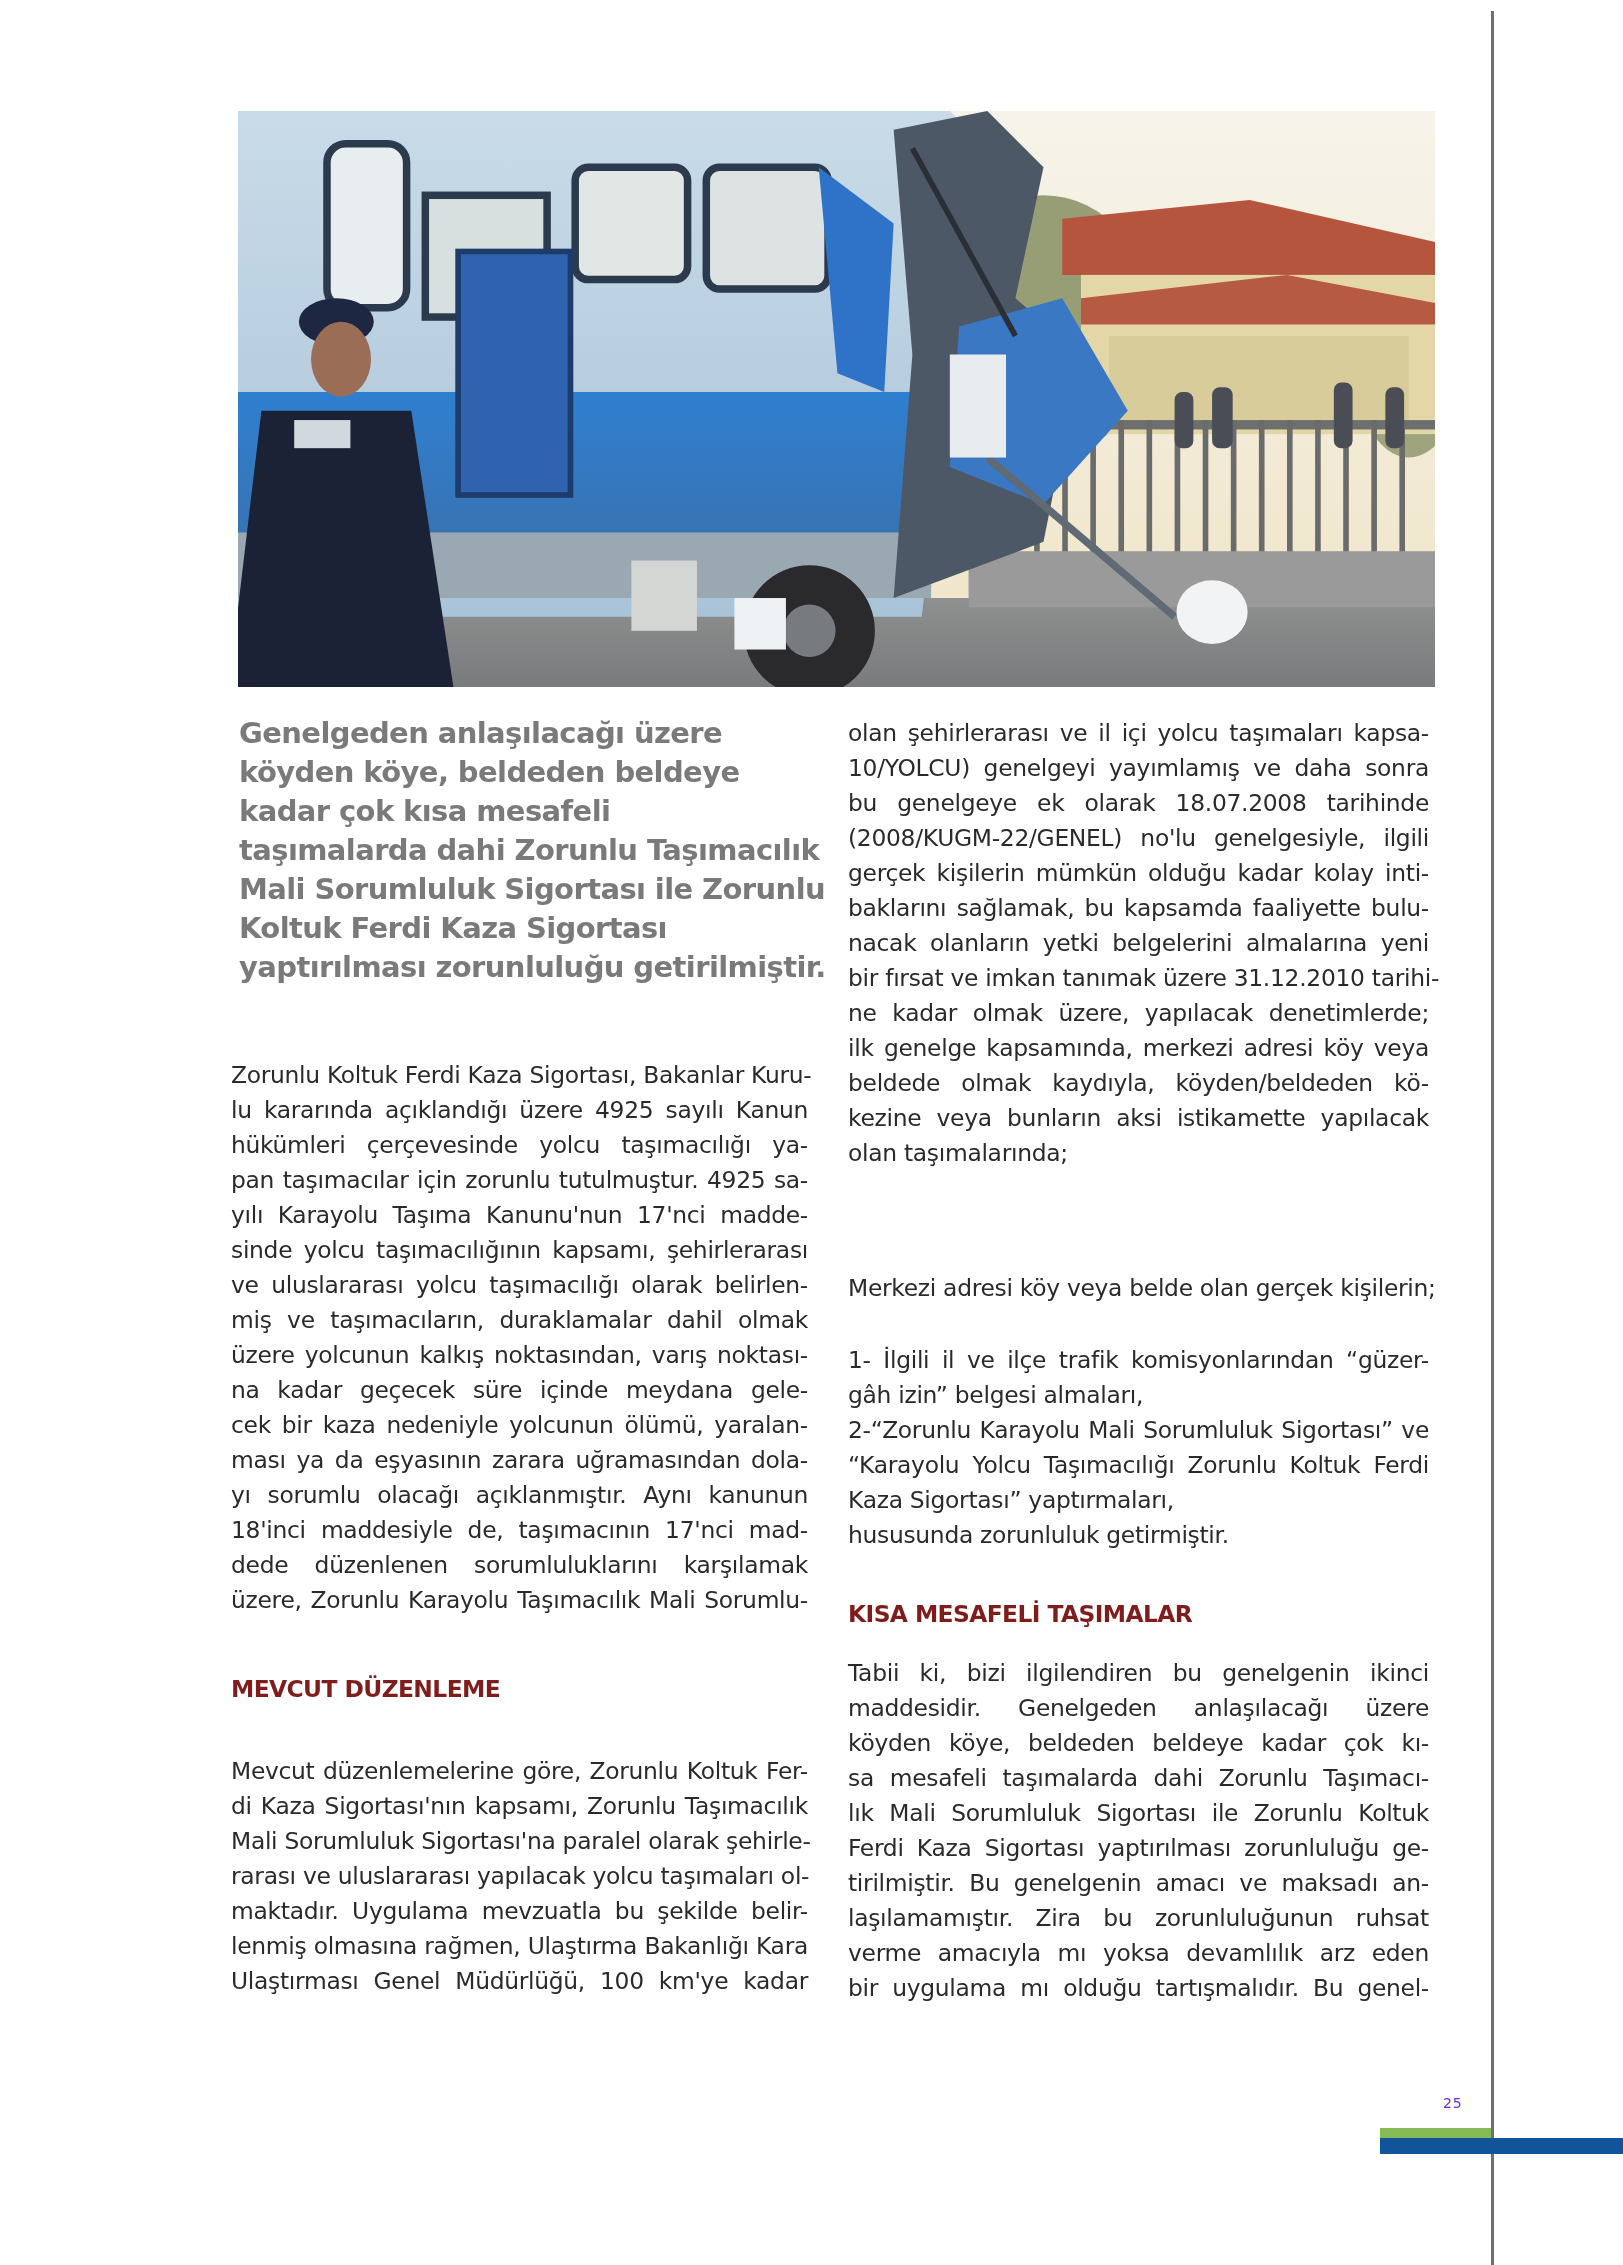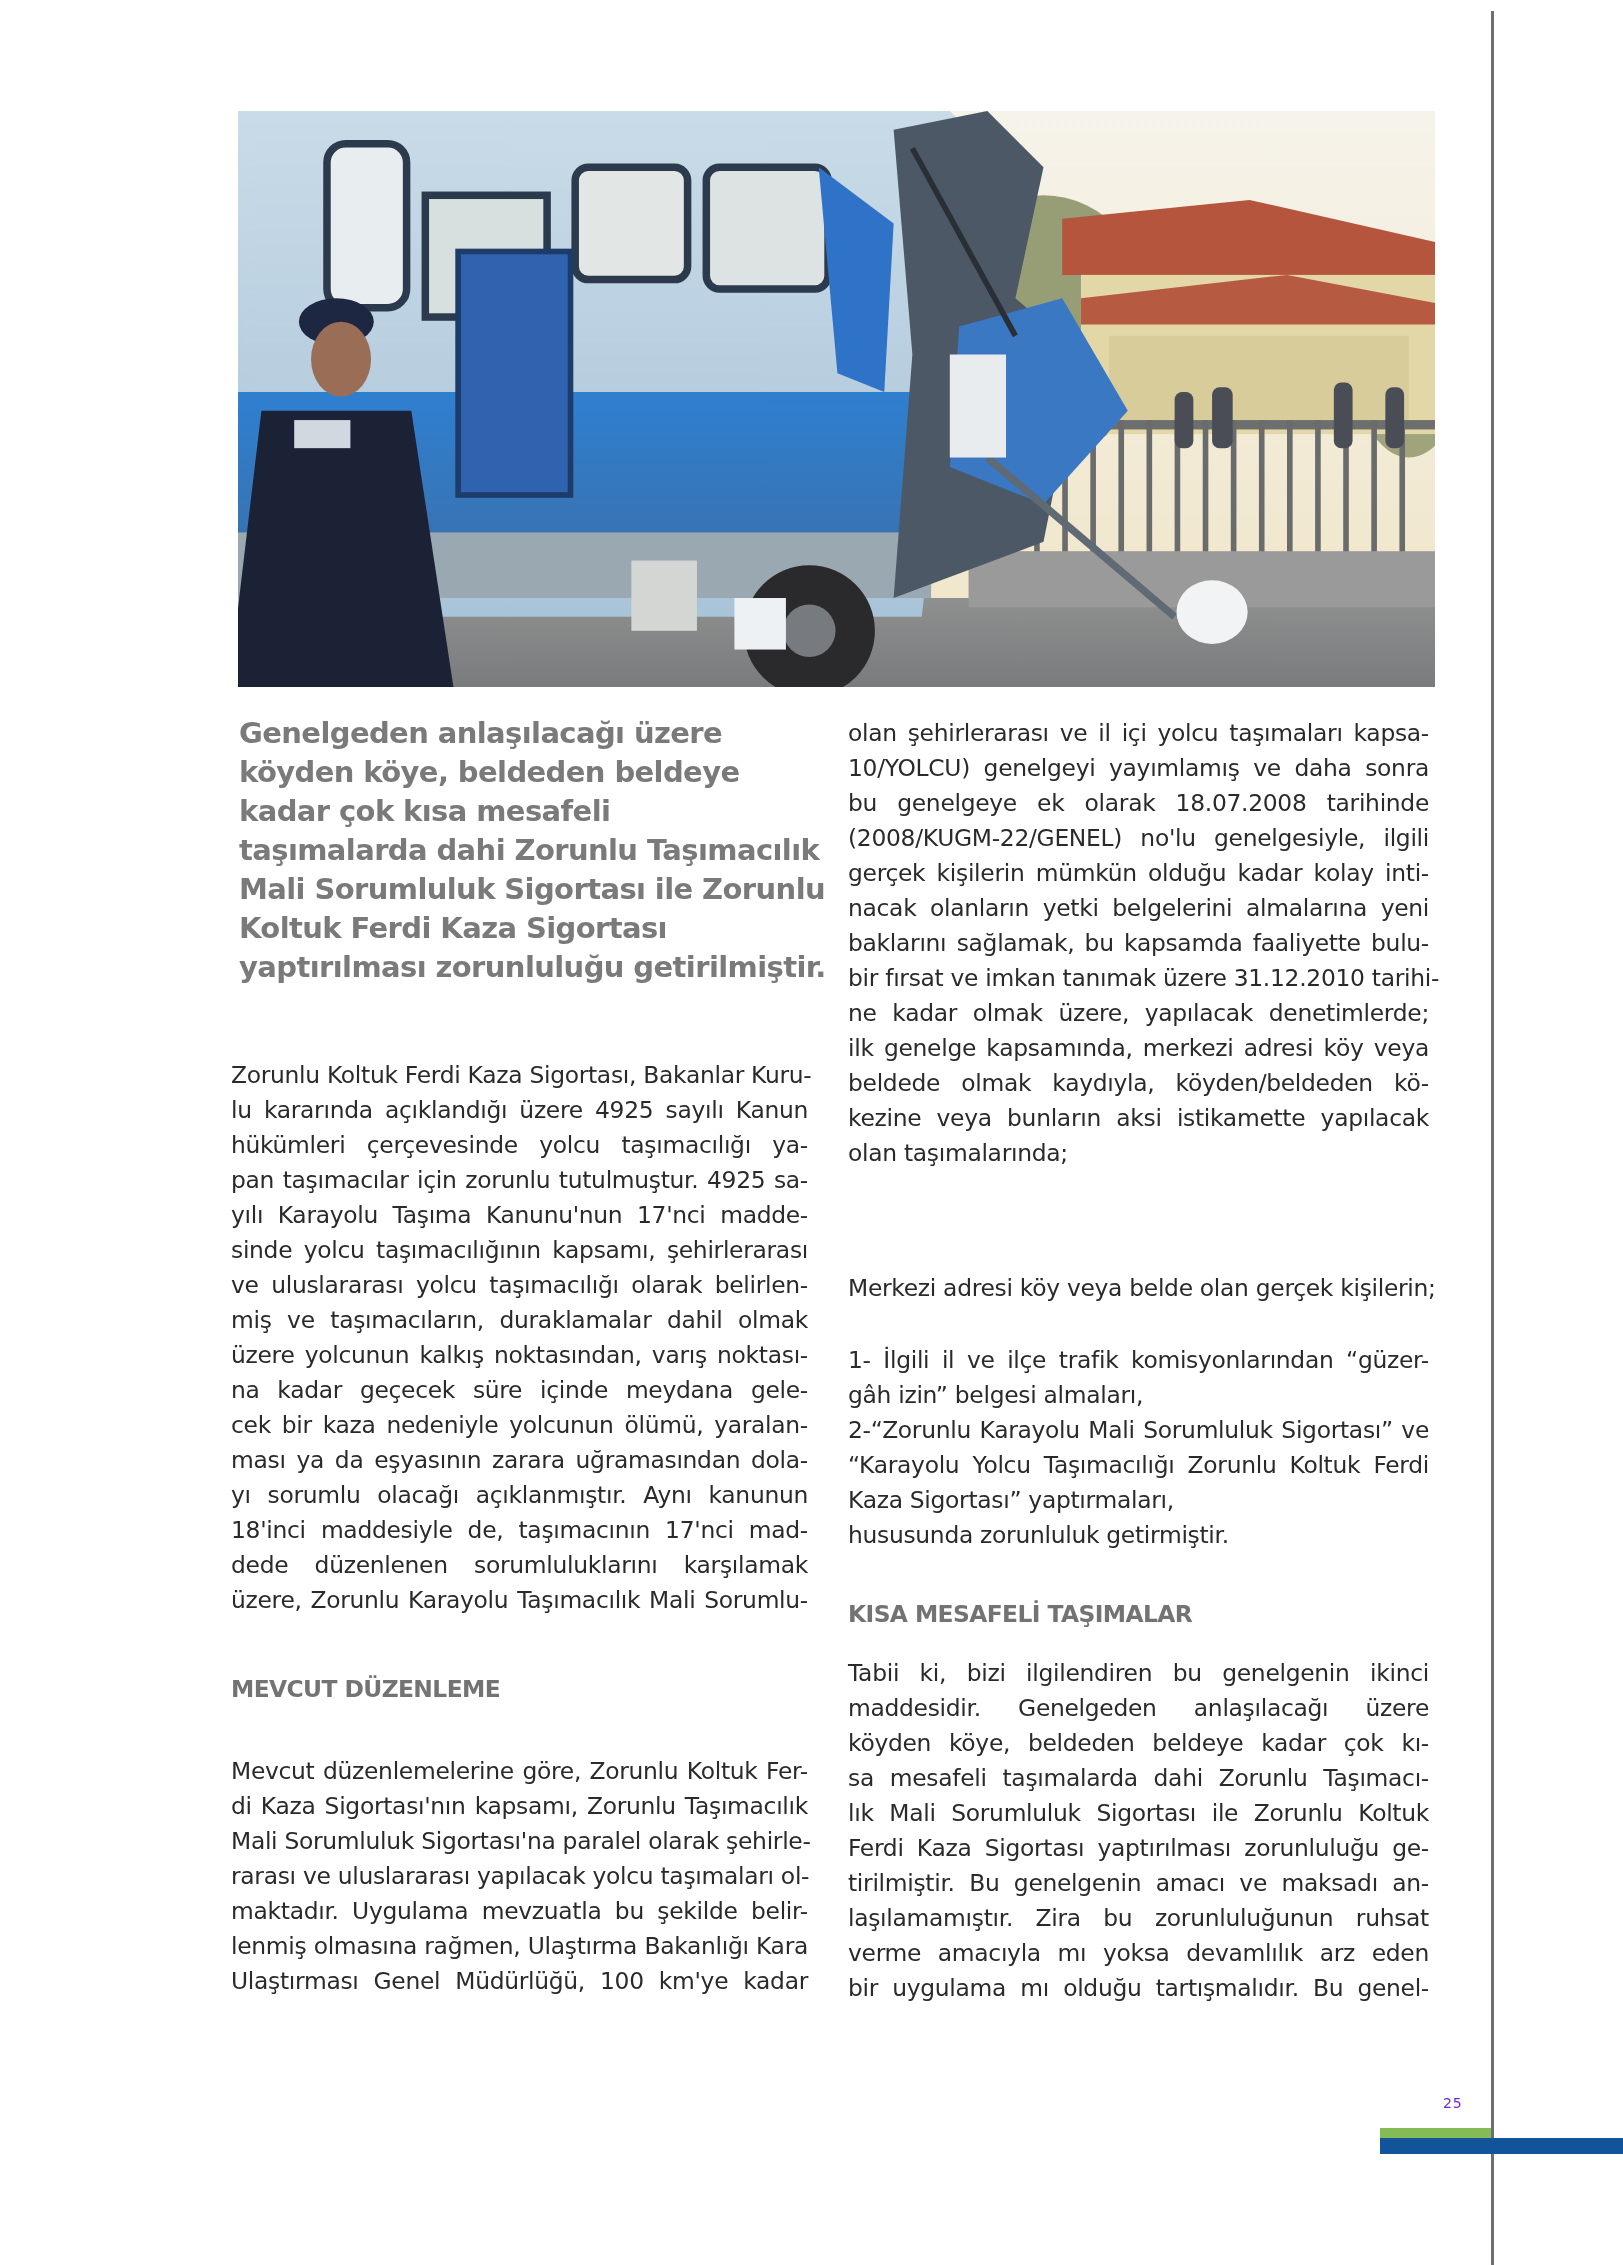--- a/index.html
+++ b/index.html
@@ -7,21 +7,21 @@
          font-family: "DejaVu Sans", "Liberation Sans", sans-serif; color: #2a2a2a; }
 
   .vline { position: absolute; left: 1491px; top: 11.2px; width: 2.8px; height: 2254px; background: #6f6e77; }
 
   .photo { position: absolute; left: 238px; top: 111px; width: 1197px; height: 576px; overflow: hidden; background: #cfd6dc; }
   .photo svg { display: block; width: 100%; height: 100%; }
 
   .col { position: absolute; width: 577px; font-size: 23.4px; line-height: 35px; text-align: justify; letter-spacing: -0.3px; }
   .col.left { left: 231px; }
   .col.right { left: 848px; width: 581px; }
-  .col h3 { margin: 0; font-size: 23.4px; font-weight: bold; letter-spacing: -0.6px; line-height: 35px; color: #737373; }
+  .col h3 { margin: 0; font-size: 23.4px; font-weight: bold; letter-spacing: -0.6px; line-height: 35px; color: #7f1d1d; }
 
   .pullquote { position: absolute; left: 239px; top: 714px; width: 600px; font-weight: bold; font-size: 29px;
                line-height: 39px; color: #7a7a7a; letter-spacing: -0.6px; }
   .pullquote span { display: block; white-space: nowrap; }
 
   .line { display: block; text-align: justify; text-align-last: justify; white-space: nowrap; }
   .line.last { text-align-last: left; }
   .line.nojust { text-align: center; text-align-last: left; }
 
   .page-num { position: absolute; left: 1443px; top: 2095px; font-size: 14px; color: #6d28d9; letter-spacing: 0.9px; font-family: "DejaVu Sans", sans-serif; }
@@ -166,22 +166,22 @@
   <span class="line">lenmiş olmasına rağmen, Ulaştırma Bakanlığı Kara</span>
   <span class="line">Ulaştırması Genel Müdürlüğü, 100 km'ye kadar</span>
 </div>
 
 <div class="col right" style="top:716px;">
   <span class="line">olan şehirlerarası ve il içi yolcu taşımaları kapsa-</span>
   <span class="line">10/YOLCU) genelgeyi yayımlamış ve daha sonra</span>
   <span class="line">bu genelgeye ek olarak 18.07.2008 tarihinde</span>
   <span class="line">(2008/KUGM-22/GENEL) no'lu genelgesiyle,   ilgili</span>
   <span class="line">gerçek kişilerin mümkün olduğu kadar kolay inti-</span>
+  <span class="line">baklarını sağlamak, bu kapsamda faaliyette bulu-</span>
   <span class="line">nacak olanların yetki belgelerini almalarına yeni</span>
-  <span class="line">baklarını sağlamak, bu kapsamda faaliyette bulu-</span>
   <span class="line">bir fırsat ve imkan tanımak üzere 31.12.2010 tarihi-</span>
   <span class="line">ne kadar olmak üzere, yapılacak denetimlerde;</span>
   <span class="line">ilk genelge kapsamında, merkezi adresi köy veya</span>
   <span class="line">beldede olmak kaydıyla, köyden/beldeden kö-</span>
   <span class="line">kezine veya bunların aksi istikamette yapılacak</span>
   <span class="line last">olan taşımalarında;</span>
 </div>
 
 <div class="col right" style="top:1271px;">
   <span class="line nojust">Merkezi adresi köy veya belde olan gerçek kişilerin;</span>

